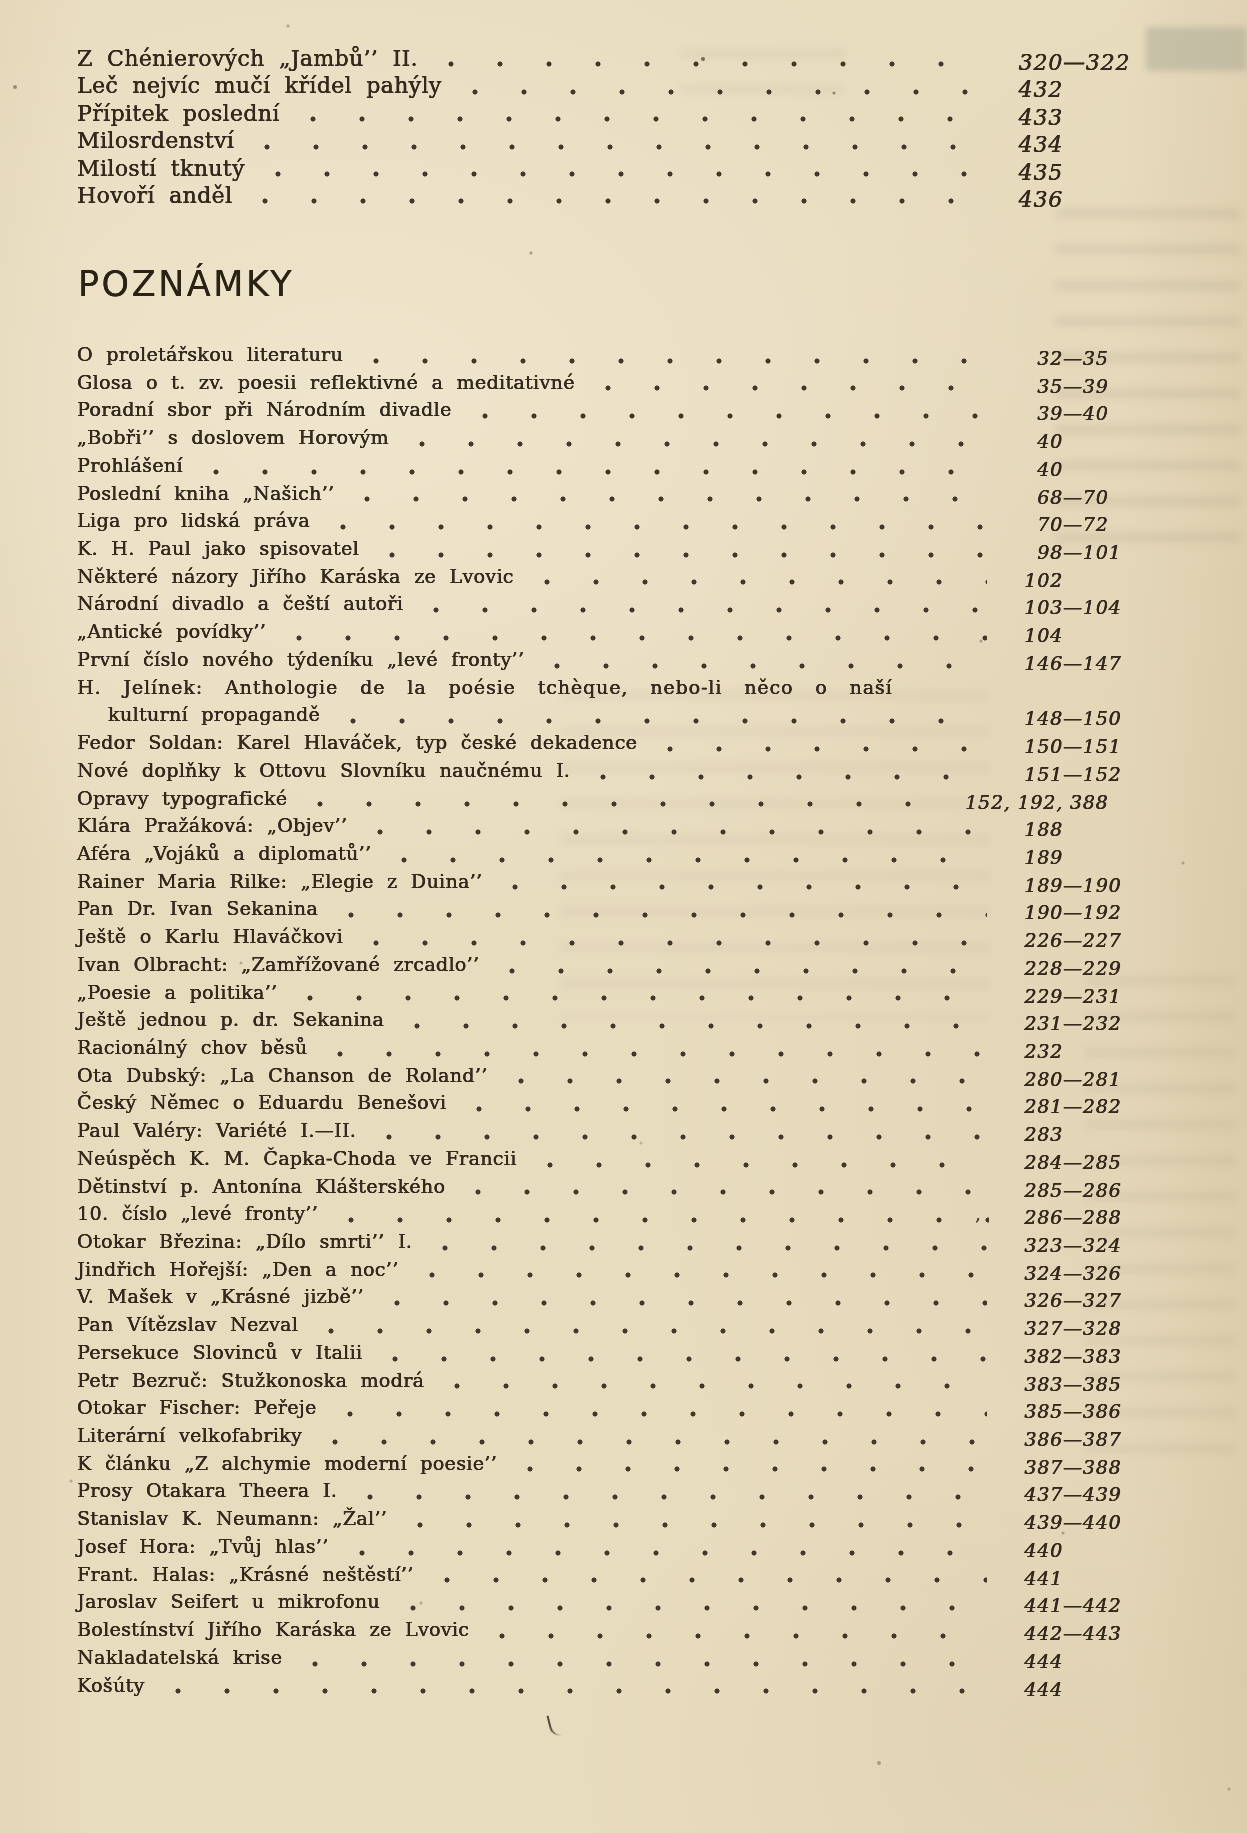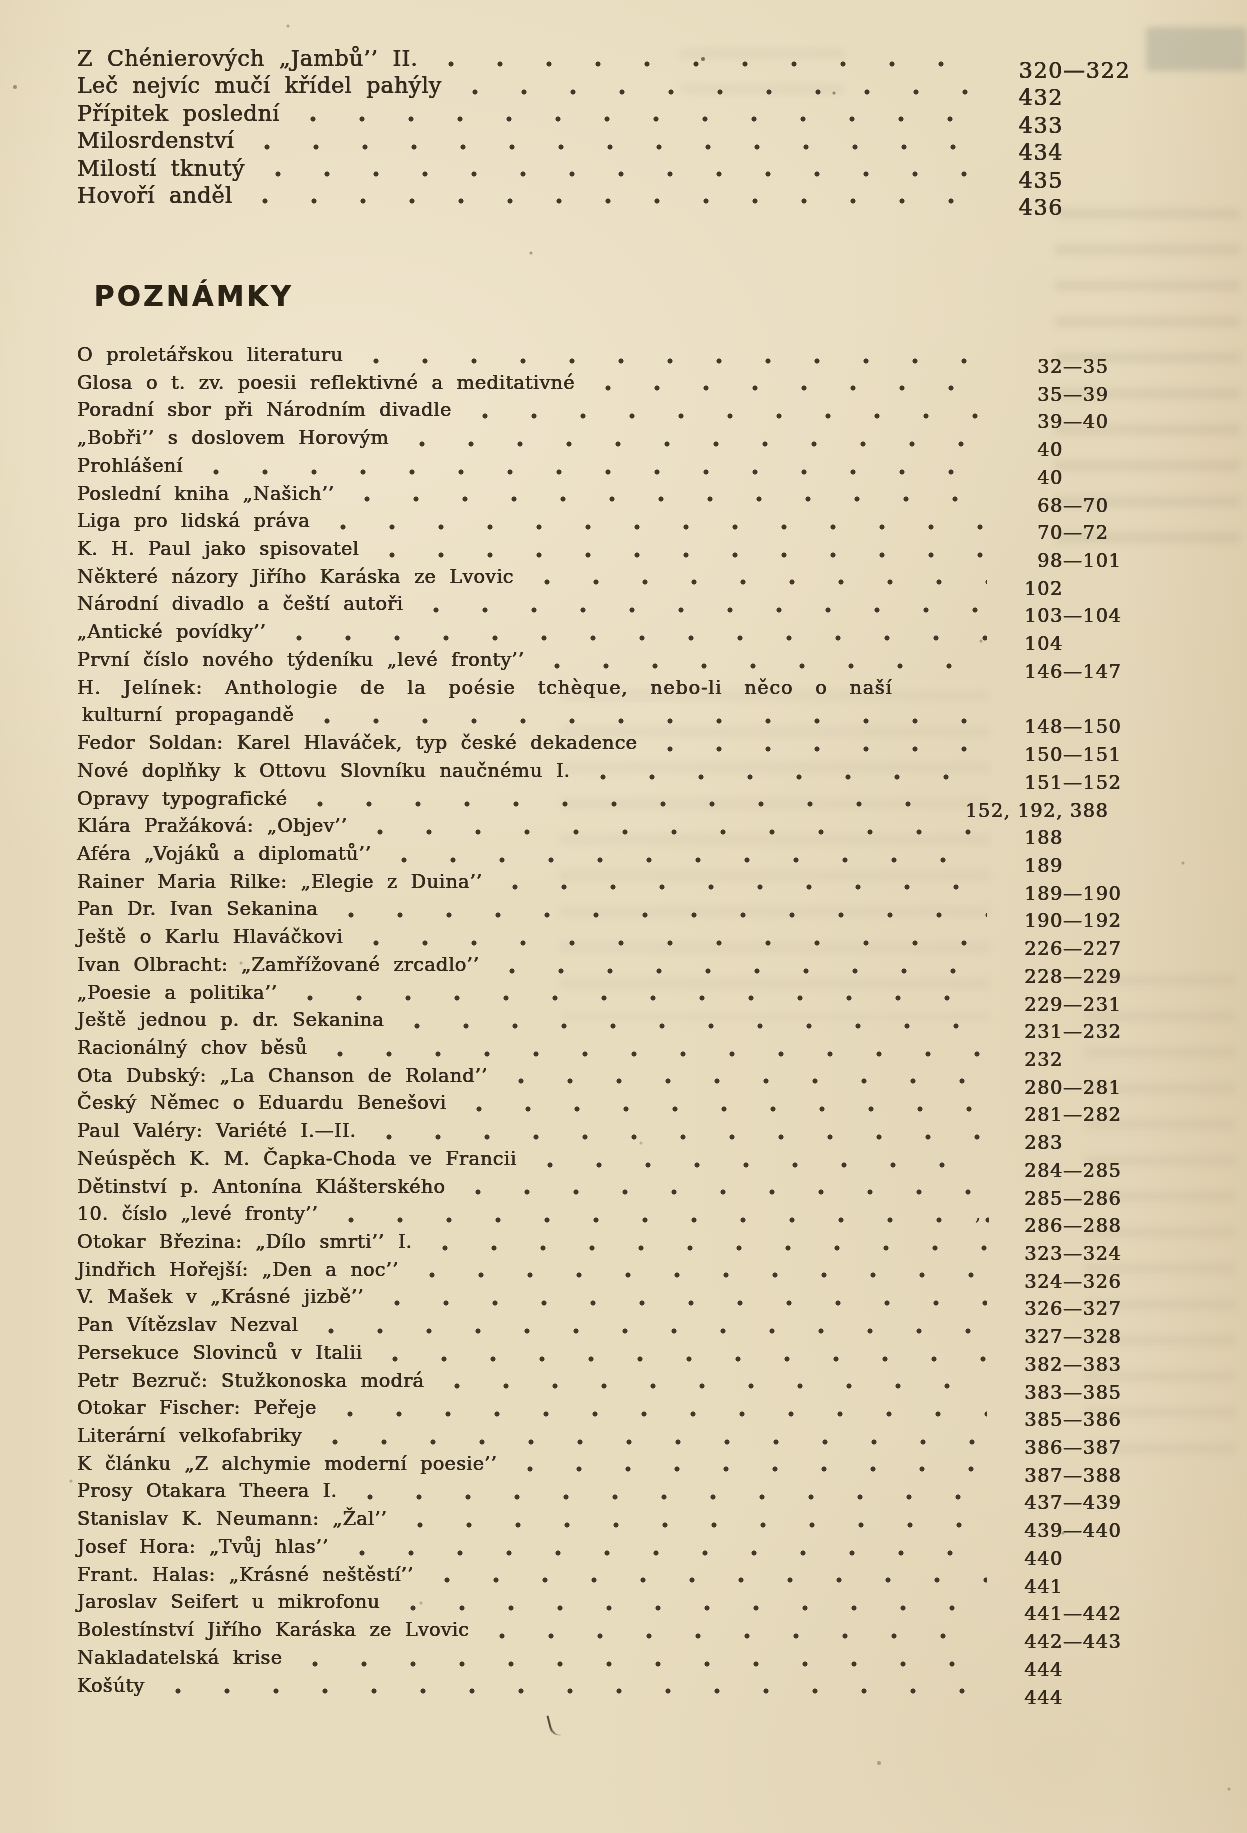--- a/index.html
+++ b/index.html
@@ -23,53 +23,54 @@
   .toc-a{top:45px;}
   .toc-b{top:341px;}
 
   .row{
     position:relative;display:flex;align-items:stretch;
     padding-left:77px;padding-right:260px;
     white-space:nowrap;
   }
   .toc-a .row{height:27.4px;line-height:27.4px;font-size:22px;}
   .toc-b .row{height:27.72px;line-height:27.72px;font-size:19px;}
-  .row.indent{padding-left:82px;}
+  .row.indent{padding-left:108px;}
   .row.wide .t{word-spacing:15px;letter-spacing:0.9px;}
 
   .t{
     flex:0 0 auto;
     letter-spacing:0.35px;word-spacing:7px;
     text-shadow:0 0 0.45px currentColor, 0.3px 0 0 currentColor;
   }
 
   .dots{
     flex:1 1 auto;min-width:10px;margin-left:24px;
     background-image:radial-gradient(circle at 3px 3px, #42382a 2.1px, rgba(66,56,42,0) 2.9px);
     background-size:49px 6px;
     background-repeat:repeat-x;
     background-position:6px calc(100% - 5px);
   }
   .row.sd .dots{margin-right:58px;}
 
   .comma{flex:0 0 auto;margin-left:-14px;margin-right:6px;}
 
   .pg{
-    position:absolute;left:998px;top:12px;white-space:pre;
+    position:absolute;left:998px;top:4px;white-space:pre;
     letter-spacing:0.8px;
     text-shadow:0 0 0.45px currentColor, 0.3px 0 0 currentColor;
+    font-style:italic;
   }
   .pa{display:inline-flex;justify-content:flex-end;width:65px;white-space:pre;overflow:visible;}
   .pb{white-space:pre;}
 
   
   .heading{
-    position:absolute;left:78px;top:264px;margin:16px;
+    position:absolute;left:78px;top:264px;margin:0;
     font-family:"DejaVu Sans", sans-serif;
-    font-weight:bold;font-size:28px;letter-spacing:2.5px;
+    font-weight:normal;font-size:35px;letter-spacing:2.5px;
     color:#2b2216;
     text-shadow:0 0 0.6px currentColor;
   }
 
   
   .bleed-block{
     position:absolute;left:1146px;top:27px;width:101px;height:44px;
     background:rgba(148,153,138,0.38);
     filter:blur(3px);border-radius:4px;
   }

